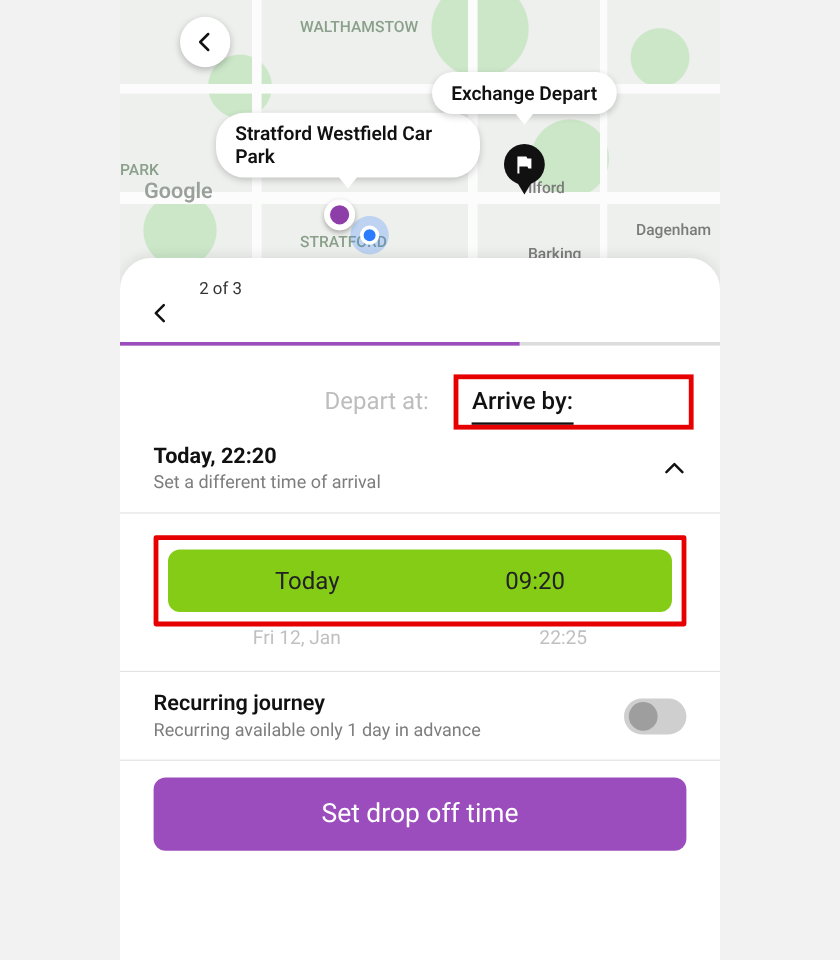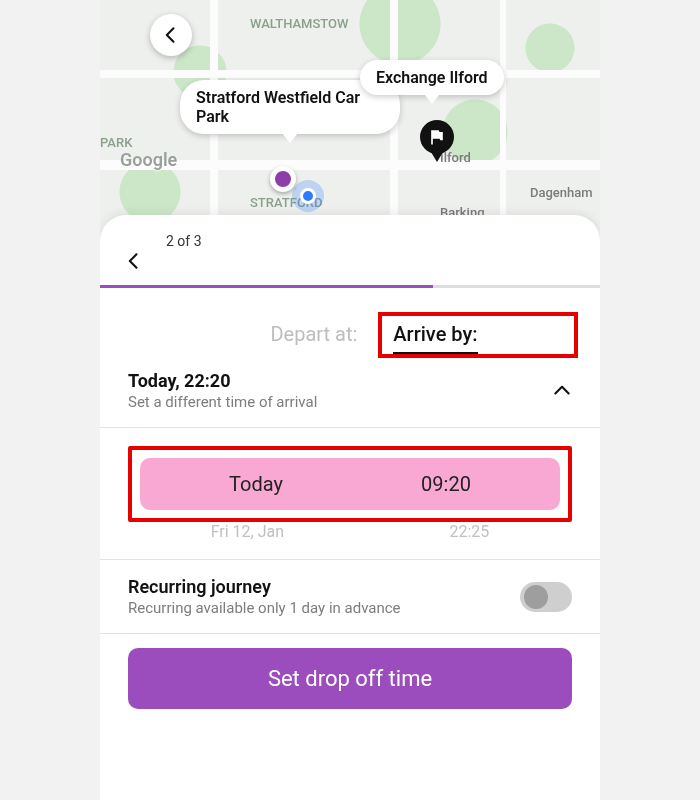--- a/index.html
+++ b/index.html
@@ -130,21 +130,21 @@
   .section.flexrow{display:flex;align-items:center;justify-content:space-between;}
   .picker-wrap{padding:18px 28px;}
   .picker-highlight{
     border:4px solid var(--highlight);padding:8px;border-radius:2px;
   }
   .picker-row{
     display:flex;justify-content:space-around;align-items:center;
     font-size:20px;color:#222;
   }
   .picker-row.sel{
-    background:#f9a8d4;border-radius:10px;padding:14px 20px;
+    background:#84cc16;border-radius:10px;padding:14px 20px;
   }
   .picker-row.ghost{
     color:#c0c0c0;font-size:16px;margin-top:0;
   }
   .toggle{
     width:52px;height:30px;border-radius:15px;background:#cfcfcf;position:relative;
   }
   .toggle::after{
     content:"";position:absolute;width:24px;height:24px;border-radius:50%;
     background:#9e9e9e;top:3px;left:4px;
@@ -182,26 +182,26 @@
     </svg>
 
     <div class="pin-origin" style="top:166px;left:170px;"></div>
     <div class="gps-dot" style="top:188px;left:200px;"></div>
     <div class="pin-dest" style="top:120px;left:320px;">
       <svg class="icon" viewBox="0 0 24 24">
           <path fill="#fff" d="M5 3v18h2v-7h8l1 2h3V6h-4l-1-2H5z"></path>
         </svg>
     </div>
 
-    <div class="chip" style="top:80px;left:80px;">
+    <div class="chip" style="top:94px;left:80px;">
       <span>Stratford Westfield Car Park</span>
       <span class="tail"></span>
     </div>
     <div class="chip" style="top:60px;left:260px;">
-      <span>Exchange Ilford</span>
+      <span>Exchange Depart</span>
       <span class="tail"></span>
     </div>
 
     <div class="back-circle">
       <svg class="icon" viewBox="0 0 24 24">
           <path d="M15 4l-8 8 8 8" stroke="#111" stroke-width="2.5" fill="none" stroke-linecap="round" stroke-linejoin="round"></path>
         </svg>
     </div>
   </div>
 

